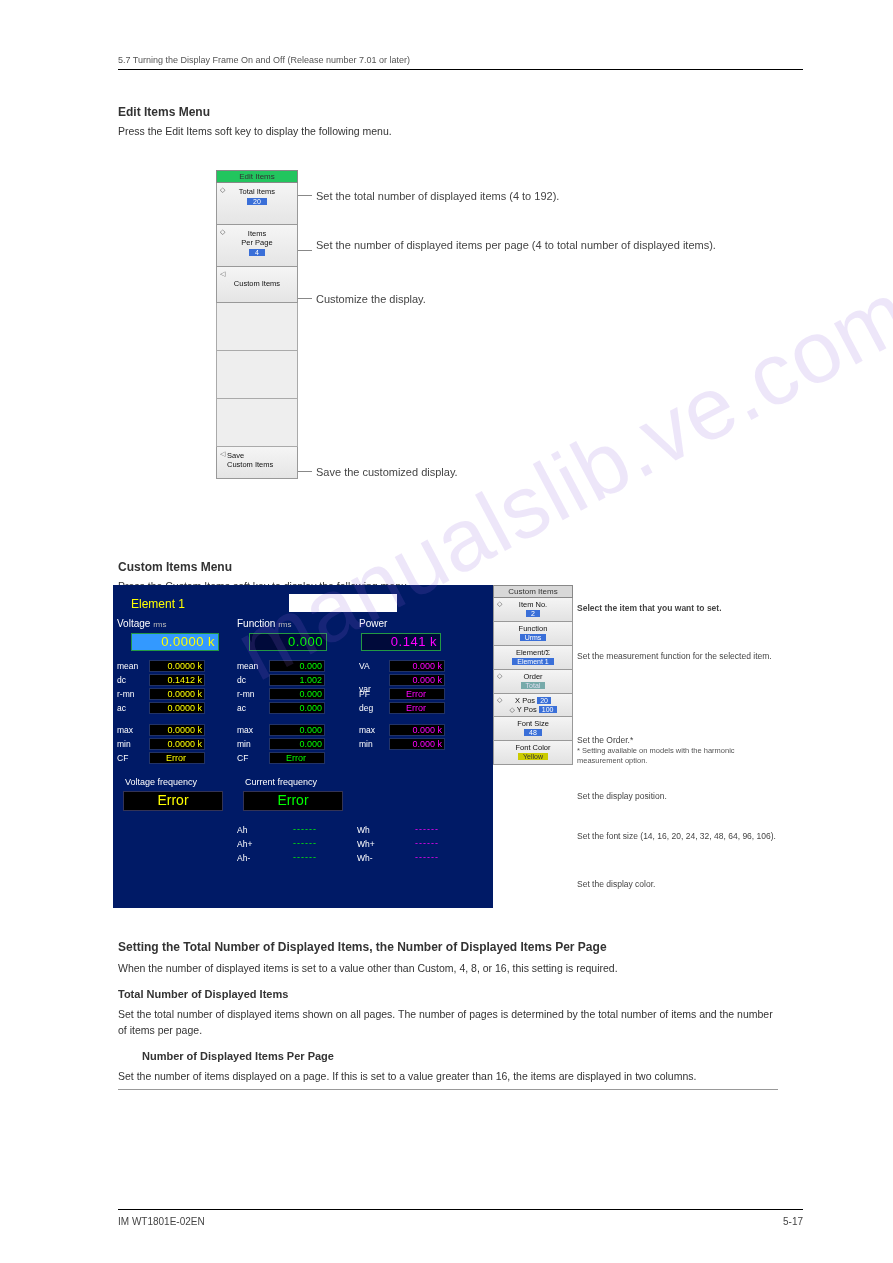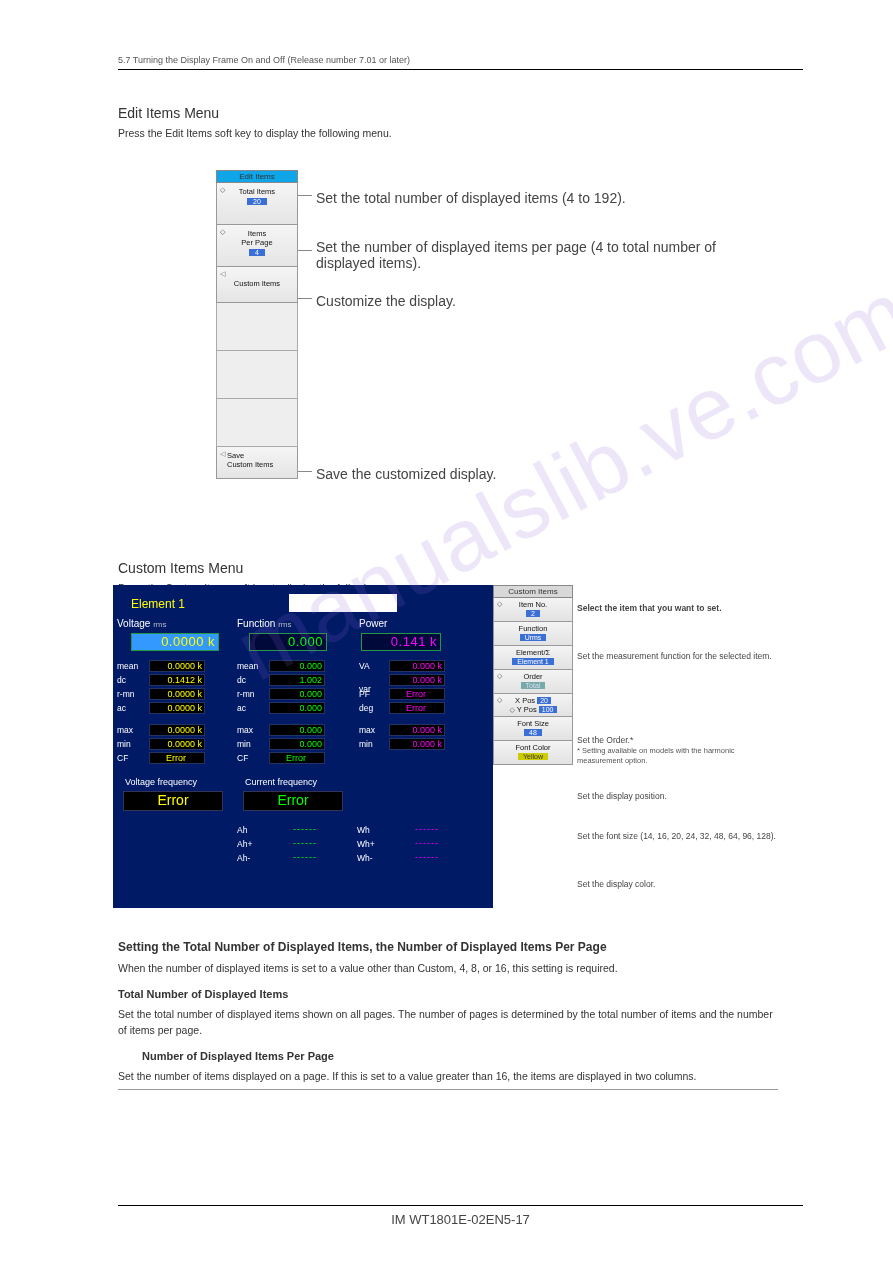--- a/index.html
+++ b/index.html
@@ -10,40 +10,40 @@
     font-family: Arial, sans-serif;
     position: relative;
     font-size: 11px;
     color: #333;
   }
   .page {
     padding: 55px 90px 0 118px;
   }
   .hline { border-top: 1px solid #000; margin-bottom: 35px; }
   .header-top { font-size: 9px; color: #555; text-align: left; margin-bottom: 4px; }
-  .section-title { font-size: 14px; font-weight: normal; margin: 14px 0 6px 0; }
+  .section-title { font-size: 12px; font-weight: bold; margin: 14px 0 6px 0; }
   
   
   .edit-menu { position: absolute; left: 216px; top: 170px; width: 82px; }
-  .edit-header { background: #0ea5e9; border: 1px solid #888; font-size: 8px; text-align: center; padding: 1px 16px; }
+  .edit-header { background: #22c55e; border: 1px solid #888; font-size: 8px; text-align: center; padding: 1px 16px; }
   .edit-item {
     background: linear-gradient(#f5f5f5,#e5e5e5);
     border: 1px solid #999; border-top: none;
     font-size: 7.5px; text-align: center; color: #111;
     position: relative; padding: 4px 12px;
   }
   .edit-item.tall { height: 42px; }
   .edit-item .glyph { position: absolute; left: 3px; top: 3px; font-size: 7px; color: #666; }
   .edit-value {
     display: inline-block; background: #3a6fd8; color: #fff;
     font-size: 7px; padding: 0 6px; margin-top: 2px;
   }
   .edit-blank { background:#eee; border:1px solid #aaa; border-top:none; height:48px; }
 
-  .edit-caption { position: absolute; font-size: 14px; color: #444; }
+  .edit-caption { position: absolute; font-size: 11px; color: #444; }
 
   
   .instr-wrap { position: absolute; left: 113px; top: 585px; width: 503px; }
   .instr {
     width: 380px; height: 323px;
     background: #001a66;
     position: relative;
     font-family: Arial, sans-serif;
     overflow: hidden;
   }
@@ -96,21 +96,21 @@
 
   .side-caption { position:absolute; font-size:8.5px; color:#444; left:464px; }
 
   
   .body-text { position:absolute; left:118px; top:928px; width:660px; font-size:10.5px; color:#333; line-height:1.55; }
   .body-text .h { font-weight:bold; font-size:12px; margin-top:10px; margin-bottom:3px; }
   .body-text p { margin-bottom:4px; }
 
   .footer { position:absolute; left:0; bottom:36px; width:893px; padding:0 90px 0 118px; }
   .footer-line { border-top:1px solid #000; height:1px; margin-bottom:6px; }
-  .footer-row { display:flex; justify-content:center; font-size:13px; color:#444; }
+  .footer-row { display:flex; justify-content:space-between; font-size:10px; color:#444; }
 
   
   .wm {
     position:absolute; left:200px; top:430px; font-size:88px; color:rgba(140,100,220,0.16);
     transform: rotate(-28deg); font-weight:400; pointer-events:none; letter-spacing:1px;
     font-family: 'Segoe UI', Arial, sans-serif;
   }
 
   
   .lead { position:absolute; background:#888; height:1px; }
@@ -254,21 +254,21 @@
       <span style="font-size:7px;color:#666;">◇</span> <span>Y Pos</span> <span class="side-val" style="padding:0 3px;">100</span>
     </div>
     <div class="side-item"><span>Font Size</span><br><span class="side-val">48</span></div>
     <div class="side-item"><span>Font Color</span><br><span class="side-val" style="background:#cc0;color:#333;">Yellow</span></div>
   </div>
 
   <div class="side-caption" style="top:18px;width:190px;font-weight:bold;">Select the item that you want to set.</div>
   <div class="side-caption" style="top:66px;width:200px;">Set the measurement function for the selected item.</div>
   <div class="side-caption" style="top:150px;width:170px;"><span>Set the Order.*</span><br><span style="font-size:7.5px;color:#555;">* Setting available on models with the harmonic measurement option.</span></div>
   <div class="side-caption" style="top:206px;width:160px;">Set the display position.</div>
-  <div class="side-caption" style="top:246px;width:200px;">Set the font size (14, 16, 20, 24, 32, 48, 64, 96, 128).</div>
+  <div class="side-caption" style="top:246px;width:200px;">Set the font size (14, 16, 20, 24, 32, 48, 64, 96, 106).</div>
   <div class="side-caption" style="top:294px;width:160px;">Set the display color.</div>
 </div>
 
 <div class="wm">manualslib.ve.com</div>
 
 <div class="body-text">
   <div class="h">Setting the Total Number of Displayed Items, the Number of Displayed Items Per Page</div>
   <p>When the number of displayed items is set to a value other than Custom, 4, 8, or 16, this setting is required.</p>
   <div class="h" style="font-size:11px;">Total Number of Displayed Items</div>
   <p>Set the total number of displayed items shown on all pages. The number of pages is determined by the total number of items and the number of items per page.</p>

